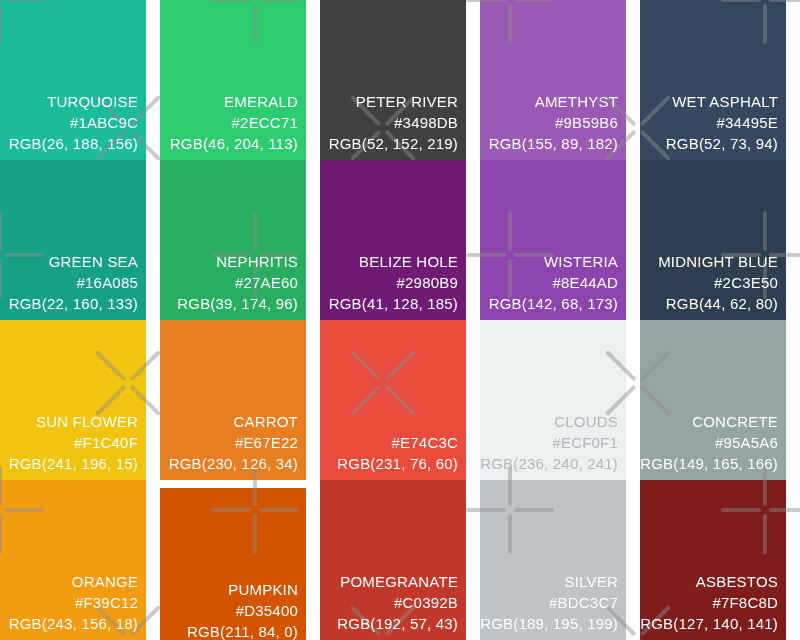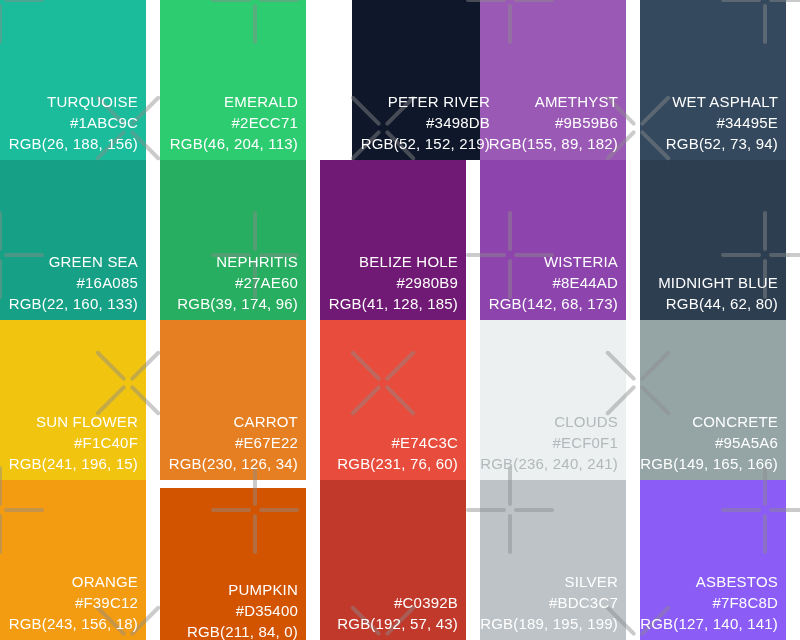--- a/index.html
+++ b/index.html
@@ -66,21 +66,21 @@
         <div class="swatch-rgb">RGB(26, 188, 156)</div>
       </div>
     </div>
     <div class="swatch" style="background: rgb(46, 204, 113);">
       <div class="swatch-labels" style="color: rgb(255, 255, 255);">
         <div class="swatch-name">EMERALD</div>
         <div class="swatch-hex">#2ECC71</div>
         <div class="swatch-rgb">RGB(46, 204, 113)</div>
       </div>
     </div>
-    <div class="swatch" style="background: #0f172a; margin-left: 32px;">
+    <div class="swatch" style="background: #404040;">
       <div class="swatch-labels" style="color: rgb(255, 255, 255);">
         <div class="swatch-name">PETER RIVER</div>
         <div class="swatch-hex">#3498DB</div>
         <div class="swatch-rgb">RGB(52, 152, 219)</div>
       </div>
     </div>
     <div class="swatch" style="background: rgb(155, 89, 182);">
       <div class="swatch-labels" style="color: rgb(255, 255, 255);">
         <div class="swatch-name">AMETHYST</div>
         <div class="swatch-hex">#9B59B6</div>
@@ -118,20 +118,21 @@
     <div class="swatch" style="background: rgb(142, 68, 173);">
       <div class="swatch-labels" style="color: rgb(255, 255, 255);">
         <div class="swatch-name">WISTERIA</div>
         <div class="swatch-hex">#8E44AD</div>
         <div class="swatch-rgb">RGB(142, 68, 173)</div>
       </div>
     </div>
     <div class="swatch" style="background: rgb(44, 62, 80);">
       <div class="swatch-labels" style="color: rgb(255, 255, 255);">
         <div class="swatch-name">MIDNIGHT BLUE</div>
+        <div class="swatch-hex">#2C3E50</div>
         <div class="swatch-rgb">RGB(44, 62, 80)</div>
       </div>
     </div>
     <div class="swatch" style="background: rgb(241, 196, 15);">
       <div class="swatch-labels" style="color: rgb(255, 255, 255);">
         <div class="swatch-name">SUN FLOWER</div>
         <div class="swatch-hex">#F1C40F</div>
         <div class="swatch-rgb">RGB(241, 196, 15)</div>
       </div>
     </div>
@@ -171,32 +172,33 @@
     </div>
     <div class="swatch" style="background: rgb(211, 84, 0); margin-top: 8px;">
       <div class="swatch-labels" style="color: rgb(255, 255, 255);">
         <div class="swatch-name">PUMPKIN</div>
         <div class="swatch-hex">#D35400</div>
         <div class="swatch-rgb">RGB(211, 84, 0)</div>
       </div>
     </div>
     <div class="swatch" style="background: rgb(192, 57, 43);">
       <div class="swatch-labels" style="color: rgb(255, 255, 255);">
+        <div class="swatch-name">POMEGRANATE</div>
         <div class="swatch-hex">#C0392B</div>
         <div class="swatch-rgb">RGB(192, 57, 43)</div>
       </div>
     </div>
     <div class="swatch" style="background: rgb(189, 195, 199);">
       <div class="swatch-labels" style="color: rgb(255, 255, 255);">
         <div class="swatch-name">SILVER</div>
         <div class="swatch-hex">#BDC3C7</div>
         <div class="swatch-rgb">RGB(189, 195, 199)</div>
       </div>
     </div>
-    <div class="swatch" style="background: #8b5cf6;">
+    <div class="swatch" style="background: #7f1d1d;">
       <div class="swatch-labels" style="color: rgb(255, 255, 255);">
         <div class="swatch-name">ASBESTOS</div>
         <div class="swatch-hex">#7F8C8D</div>
         <div class="swatch-rgb">RGB(127, 140, 141)</div>
       </div>
     </div>
     <div id="watermark-overlay">
       <svg width="800" height="640" viewBox="0 0 800 640">
         <g stroke="#8c8c8c" stroke-opacity="0.45" stroke-width="4" stroke-linecap="round" fill="none">
           <line x1="0" y1="-42" x2="0" y2="-6"></line>

